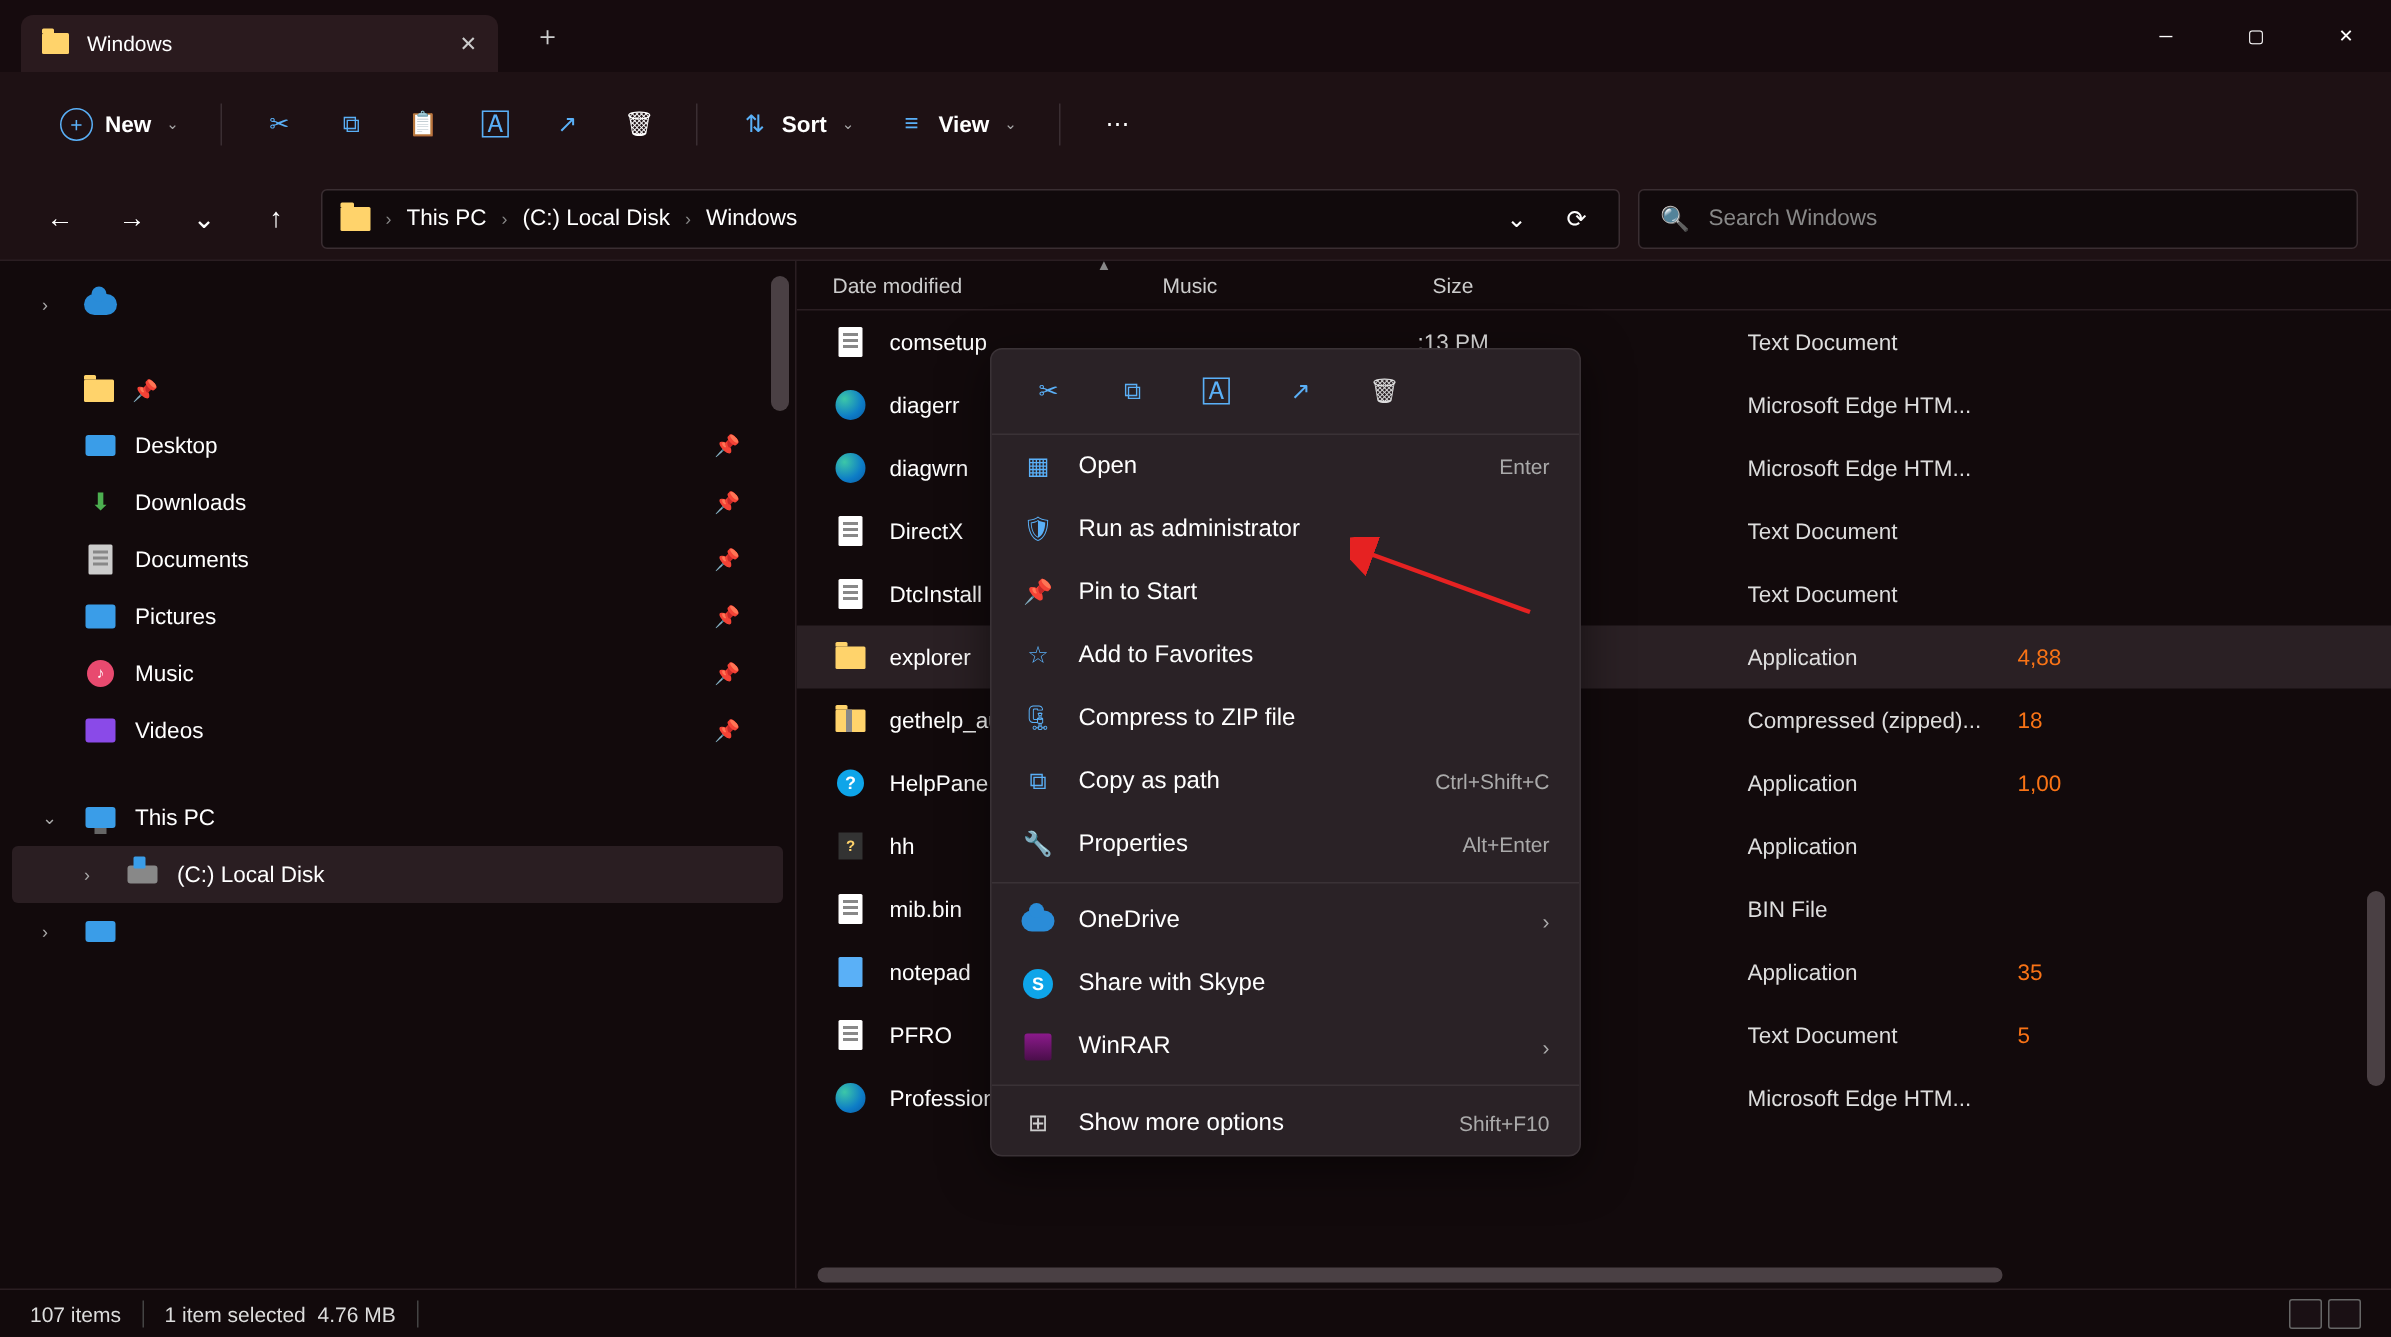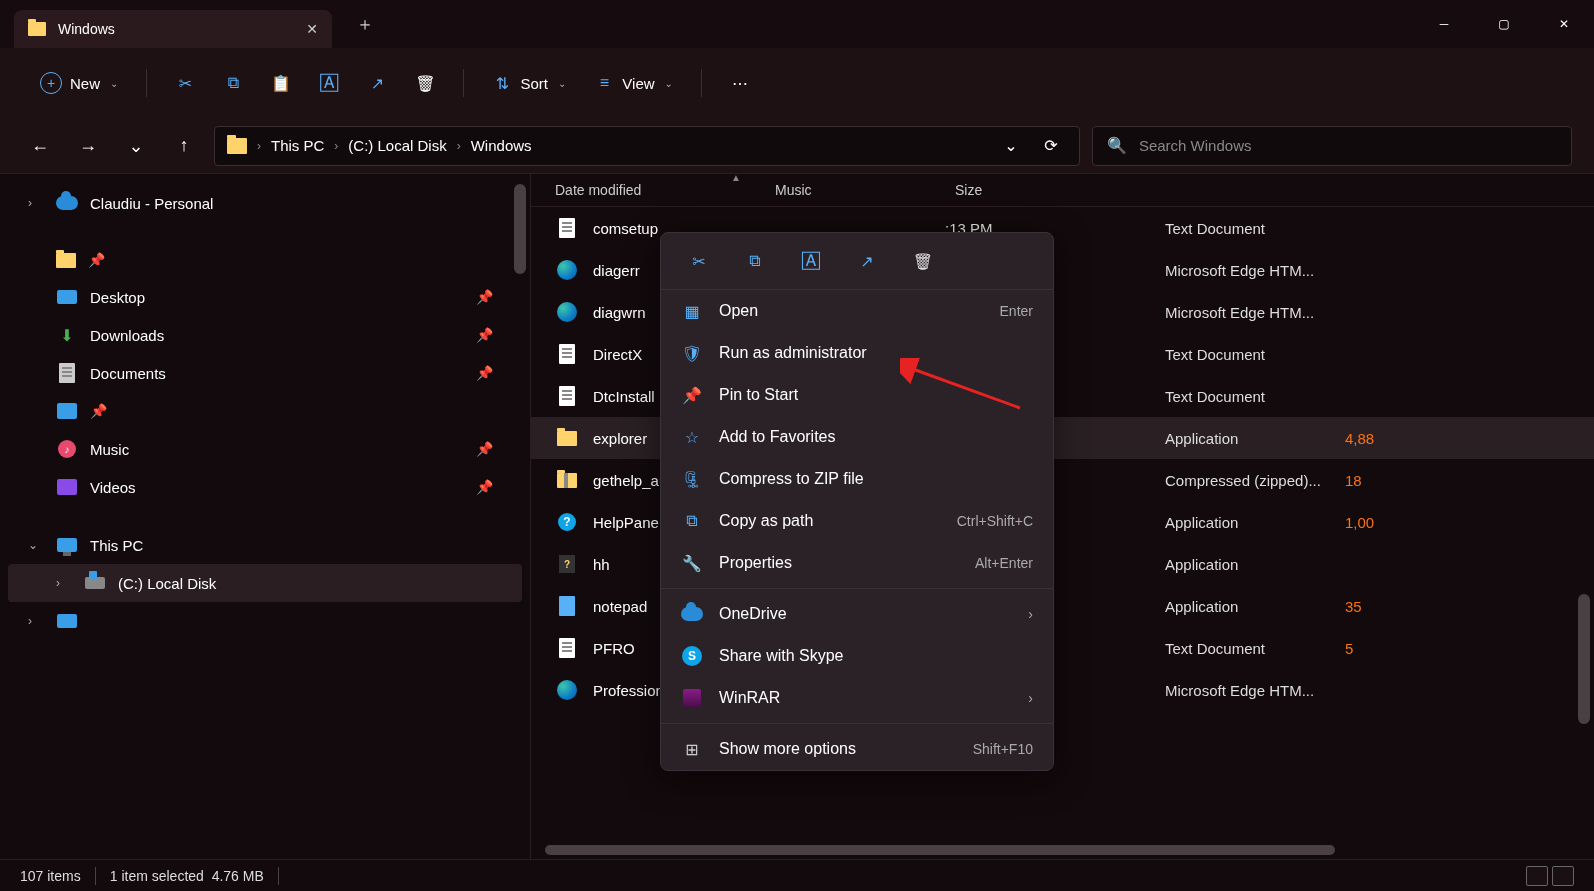--- a/index.html
+++ b/index.html
@@ -14,21 +14,21 @@
 .tab-close { color: #ccc; font-size: 14px; cursor: pointer; }
 .new-tab { margin-left: 24px; color: #ccc; font-size: 18px; cursor: pointer; }
 .window-controls { margin-left: auto; display: flex; }
 .wc-btn { width: 60px; height: 48px; display: flex; align-items: center; justify-content: center; color: #fff; font-size: 12px; cursor: pointer; }
 
 
 .toolbar { height: 70px; display: flex; align-items: center; padding: 0 30px; gap: 8px; background: #1e1114; }
 .tb-btn { display: flex; align-items: center; gap: 8px; padding: 8px 10px; border-radius: 4px; cursor: pointer; color: #fff; }
 .tb-icon { width: 20px; height: 20px; display: flex; align-items: center; justify-content: center; }
 .tb-sep { width: 1px; height: 28px; background: #3a2e32; margin: 0 10px; }
-.tb-label { font-size: 15px; }
+.tb-label { font-size: 15px; font-weight: bold; }
 .chev { font-size: 10px; color: #aaa; margin-left: 2px; }
 .circ-plus { width: 22px; height: 22px; border: 1.5px solid #5ab0f7; border-radius: 50%; display: flex; align-items: center; justify-content: center; color: #5ab0f7; font-size: 14px; }
 
 
 .addr-row { height: 56px; display: flex; align-items: center; padding: 0 22px; gap: 12px; background: #1e1114; border-bottom: 1px solid #2a1e22; }
 .nav-btn { width: 36px; height: 36px; display: flex; align-items: center; justify-content: center; color: #fff; border-radius: 4px; cursor: pointer; font-size: 18px; }
 .addr-box { flex: 1; height: 40px; background: #110a0c; border: 1px solid #3a2e32; border-radius: 4px; display: flex; align-items: center; padding: 0 12px; gap: 10px; }
 .addr-folder { width: 20px; height: 16px; background: #ffd36b; border-radius: 1px; position: relative; }
 .addr-folder::before { content: ''; position: absolute; top: -3px; left: 0; width: 9px; height: 3px; background: #ffd36b; border-radius: 1px 1px 0 0; }
 .bc { font-size: 15px; cursor: pointer; }
@@ -185,21 +185,20 @@
   </div>
 </div>
 
 <div class="main">
   <div class="sidebar">
     <div class="side-item">
       <span class="side-chev">›</span>
       <span class="side-icon">
           <span class="cloud-icon"></span>
         </span>
-      <span class="side-label">Claudiu - Personal</span>
     </div>
     <div class="side-spacer"></div>
     <div class="side-item" style="padding-left:48px">
       <span class="side-icon folder-yellow"></span>
       <span class="pin">📌</span>
     </div>
     <div class="side-item" style="padding-left:48px">
       <span class="side-icon">
           <span style="width:20px;height:14px;background:#3a9de8;border-radius:2px"></span>
         </span>
@@ -215,20 +214,21 @@
       <span class="side-icon">
           <span class="doc-icon" style="background:#ccc"></span>
         </span>
       <span class="side-label">Documents</span>
       <span class="pin">📌</span>
     </div>
     <div class="side-item" style="padding-left:48px">
       <span class="side-icon">
           <span style="width:20px;height:16px;background:#3a9de8;border-radius:2px"></span>
         </span>
+      <span class="side-label">Pictures</span>
       <span class="pin">📌</span>
     </div>
     <div class="side-item" style="padding-left:48px">
       <span class="side-icon">
           <span style="width:18px;height:18px;background:#e84a6f;border-radius:50%;display:flex;align-items:center;justify-content:center;font-size:10px">♪</span>
         </span>
       <span class="side-label">Music</span>
       <span class="pin">📌</span>
     </div>
     <div class="side-item" style="padding-left:48px">
@@ -346,20 +346,29 @@
           <span class="file-type">Application</span>
           <span class="file-size">1,00</span>
         </div>
         <div class="file-row">
           <span class="file-icon">
             <span style="width:16px;height:18px;background:#333;color:#ffd36b;display:flex;align-items:center;justify-content:center;font-size:10px;font-weight:bold">?</span>
           </span>
           <span class="file-name">hh</span>
           <span class="file-date">0 AM</span>
           <span class="file-type">Application</span>
+          <span class="file-size"></span>
+        </div>
+        <div class="file-row">
+          <span class="file-icon">
+            <span class="doc-icon"></span>
+          </span>
+          <span class="file-name">mib.bin</span>
+          <span class="file-date">9 AM</span>
+          <span class="file-type">BIN File</span>
           <span class="file-size"></span>
         </div>
         <div class="file-row">
           <span class="file-icon">
             <span style="width:16px;height:20px;background:#5ab0f7;border-radius:1px"></span>
           </span>
           <span class="file-name">notepad</span>
           <span class="file-date">06 PM</span>
           <span class="file-type">Application</span>
           <span class="file-size">35</span>

